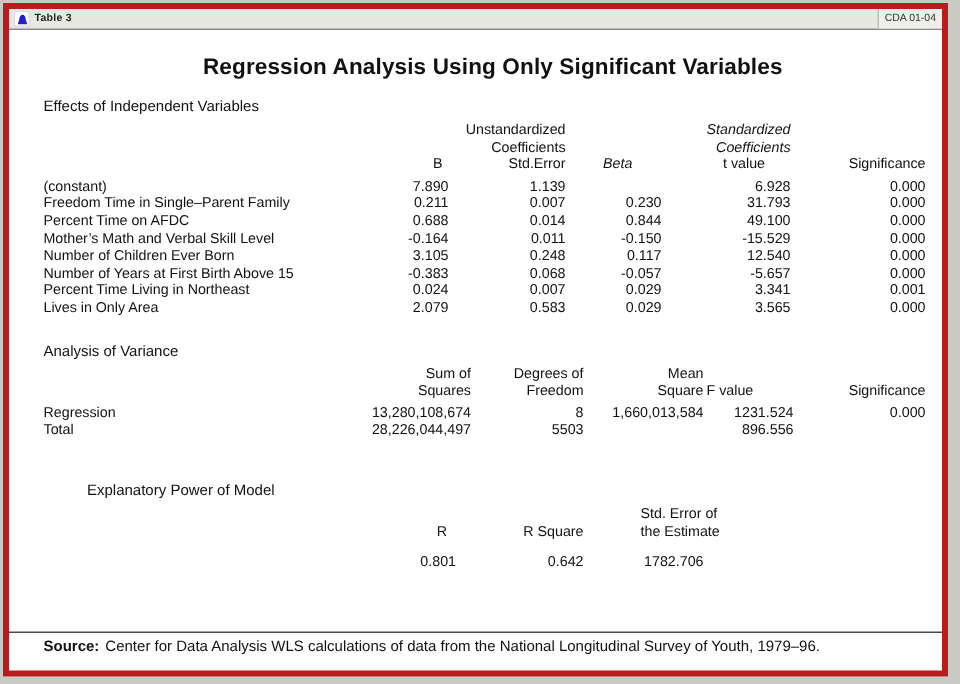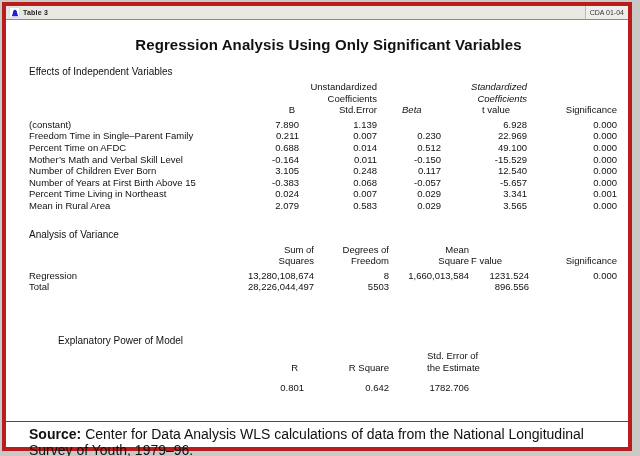--- a/index.html
+++ b/index.html
@@ -39,21 +39,21 @@
     font-size:15px;
     letter-spacing:.1px;
   }
   .section-title{
     font-size:10px;
     margin:0;
     font-weight:normal;
   }
   .st-effects{margin-top:13px;}
   .st-anova{margin-top:17px;}
-  .st-expl{margin-top:42px;padding-left:29px;}
+  .st-expl{margin-top:29px;padding-left:29px;}
   table{
     border-collapse:collapse;
     table-layout:fixed;
     font-size:9.5px;
     margin-top:4px;
   }
   td,th{
     padding:0;
     font-weight:normal;
     line-height:11.6px;
@@ -75,21 +75,21 @@
   .pl-f{padding-left:2px;}
   .pr-t{padding-right:17px;}
   .pr-b{padding-right:4px;}
   .pr-r{padding-right:6px;}
   .subhead-row th{padding-bottom:3px;}
   
   .footer{
     position:absolute;left:0;right:0;bottom:0;
     height:21px;
     border-top:1px solid #4a4a4a;
-    font-size:14px;
+    font-size:10px;
     padding:4px 0 0 23px;
   }
   .footer b{margin-right:4px;}
 </style>
 </head>
 <body>
 
 <div class="page">
 
   <div class="titlebar">
@@ -142,28 +142,28 @@
         <td class="num">1.139</td>
         <td class="num"></td>
         <td class="num">6.928</td>
         <td class="num">0.000</td>
       </tr>
       <tr>
         <td>Freedom Time in Single–Parent Family</td>
         <td class="num">0.211</td>
         <td class="num">0.007</td>
         <td class="num">0.230</td>
-        <td class="num">22.969</td>
+        <td class="num">31.793</td>
         <td class="num">0.000</td>
       </tr>
       <tr>
         <td>Percent Time on AFDC</td>
         <td class="num">0.688</td>
         <td class="num">0.014</td>
-        <td class="num">0.512</td>
+        <td class="num">0.844</td>
         <td class="num">49.100</td>
         <td class="num">0.000</td>
       </tr>
       <tr>
         <td>Mother’s Math and Verbal Skill Level</td>
         <td class="num">-0.164</td>
         <td class="num">0.011</td>
         <td class="num">-0.150</td>
         <td class="num">-15.529</td>
         <td class="num">0.000</td>
@@ -186,21 +186,21 @@
       </tr>
       <tr>
         <td>Percent Time Living in Northeast</td>
         <td class="num">0.024</td>
         <td class="num">0.007</td>
         <td class="num">0.029</td>
         <td class="num">3.341</td>
         <td class="num">0.001</td>
       </tr>
       <tr>
-        <td>Mean in Rural Area</td>
+        <td>Lives in Only Area</td>
         <td class="num">2.079</td>
         <td class="num">0.583</td>
         <td class="num">0.029</td>
         <td class="num">3.565</td>
         <td class="num">0.000</td>
       </tr>
     </tbody>
       </table>
 
     <p class="section-title st-anova">Analysis of Variance</p>

